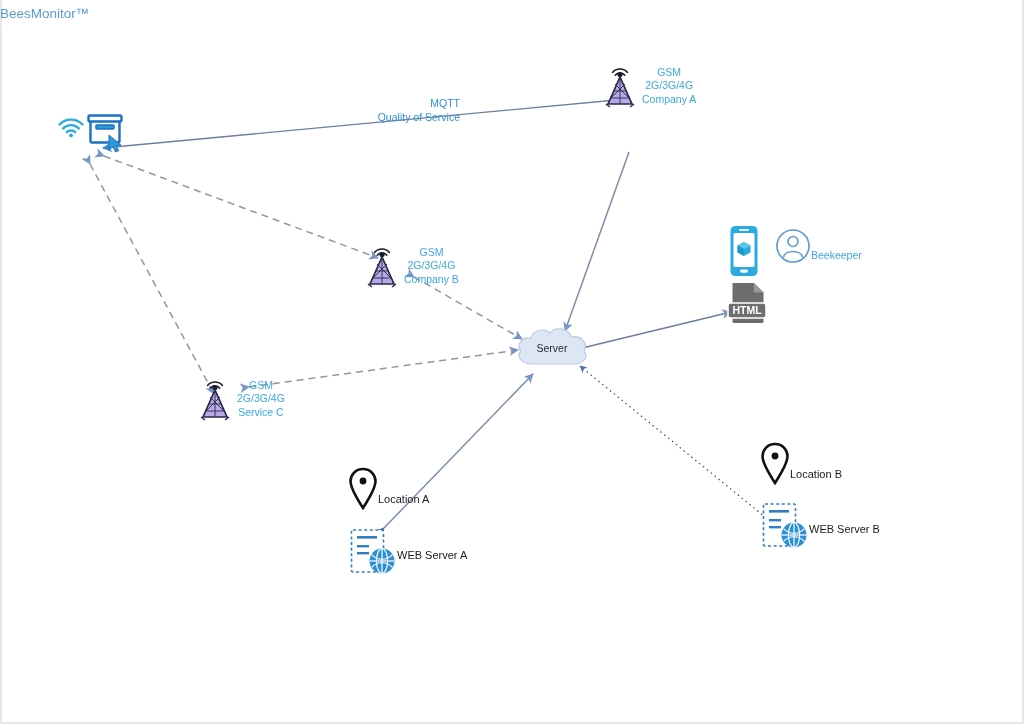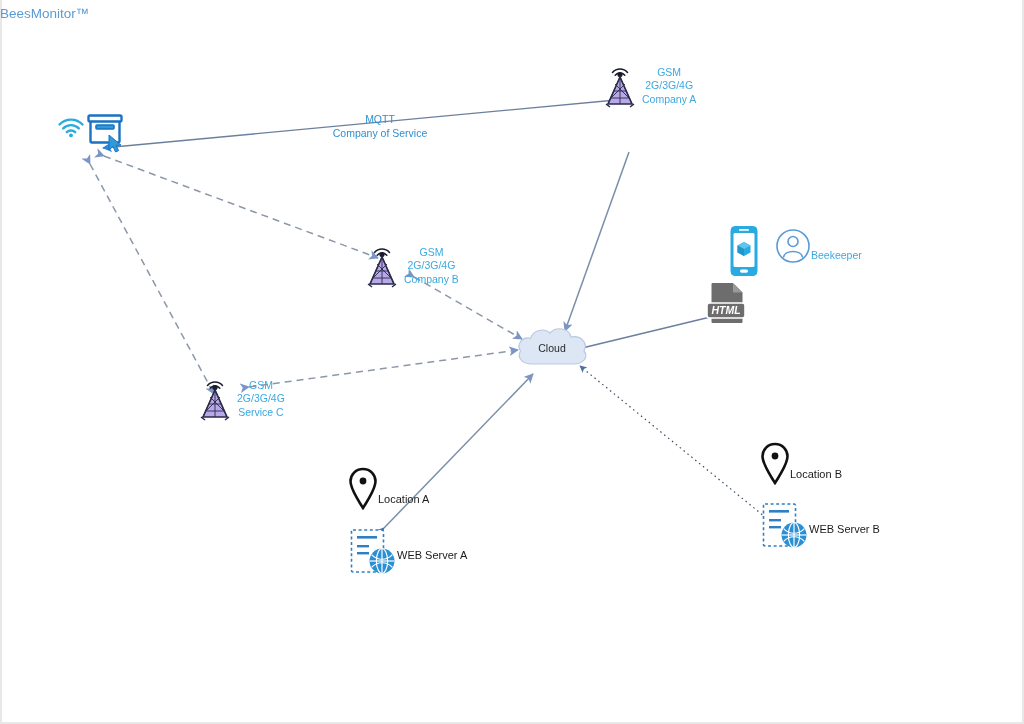--- a/index.html
+++ b/index.html
@@ -63,23 +63,23 @@
     text-align: left;
     color: #5b9bd5;
     line-height: 1.45;
     pointer-events: none;
   }
   #title-main { font-size: 13.5px; }
   #title-sub  { font-size: 13.5px; }
 
   #mqtt-label {
     position: absolute;
-    left: 300px; top: 112px;
+    left: 300px; top: 96px;
     width: 160px;
-    text-align: center;
+    text-align: right;
     color: #2f8fd0;
     font-size: 10.5px;
     line-height: 1.35;
   }
 
   .cloud-wrap {
     position: absolute;
     left: 512px; top: 324px;
     width: 80px; height: 48px;
   }
@@ -142,21 +142,21 @@
 
     <line x1="578" y1="349" x2="731" y2="312" stroke="#6c7f9e" stroke-width="1.5" marker-start="url(#arrStartSlate)" marker-end="url(#arrEnd)"></line>
 
     <line x1="384" y1="528" x2="533" y2="374" stroke="#7b8ea8" stroke-width="1.5" marker-start="url(#arrStartSlate)" marker-end="url(#arrEnd)"></line>
 
     <line x1="770" y1="521" x2="580" y2="366" stroke="#3b4a66" stroke-width="1.2" stroke-dasharray="1.5 3.5" marker-start="url(#arrStartSlate)" marker-end="url(#arrEndSlate)"></line>
   </svg>
 
   <div id="mqtt-label">
     <div>MQTT</div>
-    <div>Company of Service</div>
+    <div>Quality of Service</div>
   </div>
 
   <div class="node" id="node-hive" style="left:56px; top:108px; width:60px;">
     <span>
       <svg width="30" height="22" viewBox="0 0 30 22">
         <g fill="none" stroke="#29abe2" stroke-width="2.4" stroke-linecap="round">
           <path d="M3.5 8.5 A16 16 0 0 1 26.5 8.5"></path>
           <path d="M7.2 12.4 A11 11 0 0 1 22.8 12.4"></path>
           <path d="M10.8 16.2 A6 6 0 0 1 19.2 16.2"></path>
         </g>
@@ -262,21 +262,21 @@
   <div class="cloud-wrap">
     <svg width="80" height="48" viewBox="0 0 80 48" style="position:absolute; left:0; top:0;">
       <path d="M20 40
                C9 40 5 33 8.5 27
                C4 20 11 12 18.5 14.5
                C21 6 32 3.5 38 9
                C44 2 57 4 59 13
                C70 11 76 20 72 27
                C77 33 71 40 62 40 Z" fill="#dce6f4" stroke="#b9c9e0" stroke-width="1.2"></path>
     </svg>
-    <div id="cloud-text">Cloud</div>
+    <div id="cloud-text">Server</div>
   </div>
 
   <div class="node" id="node-phone" style="left:727px; top:225px; width:40px;">
     <span>
       <svg width="34" height="52" viewBox="0 0 34 52">
         <rect x="4" y="1.5" width="26" height="49" rx="4" fill="#29abe2" stroke="#29abe2" stroke-width="1"></rect>
         <rect x="6.5" y="8" width="21" height="34" rx="1.5" fill="#ffffff"></rect>
         <rect x="12" y="4" width="10" height="1.8" rx="0.9" fill="#ffffff"></rect>
         <rect x="13" y="44.5" width="8" height="3.2" rx="1.6" fill="#ffffff"></rect>
         <g transform="translate(10.5,17)">
@@ -292,21 +292,21 @@
     <span>
       <svg width="36" height="36" viewBox="0 0 36 36">
         <circle cx="18" cy="18" r="16" fill="none" stroke="#5b9bd5" stroke-width="1.6"></circle>
         <circle cx="18" cy="13.5" r="5" fill="none" stroke="#5b9bd5" stroke-width="1.6"></circle>
         <path d="M8.5 29.5 C9.5 21.5 26.5 21.5 27.5 29.5" fill="none" stroke="#5b9bd5" stroke-width="1.6"></path>
       </svg>
     </span>
     <div class="node-label lbl-blue" style="margin-top:15px;">Beekeeper</div>
   </div>
 
-  <div class="node" id="node-html" style="left:703px; top:282px; width:48px;font-style:italic;">
+  <div class="node" id="node-html" style="left:724px; top:282px; width:48px;">
     <span style="position:relative;">
       <svg width="46" height="42" viewBox="0 0 46 42">
         <path d="M9 1.5 L30 1.5 L39 10.5 L39 40.5 L9 40.5 Z" fill="#6d6d6d" stroke="#6d6d6d" stroke-width="1"></path>
         <path d="M30 1.5 L30 10.5 L39 10.5 Z" fill="#9a9a9a"></path>
         <rect x="4" y="21" width="38" height="15" rx="2.5" fill="#6d6d6d" stroke="#ffffff" stroke-width="1.6"></rect>
         <text x="23" y="32" text-anchor="middle" font-family="Liberation Sans, sans-serif" font-size="10.5" font-weight="bold" fill="#ffffff">HTML</text>
       </svg>
     </span>
   </div>
 

